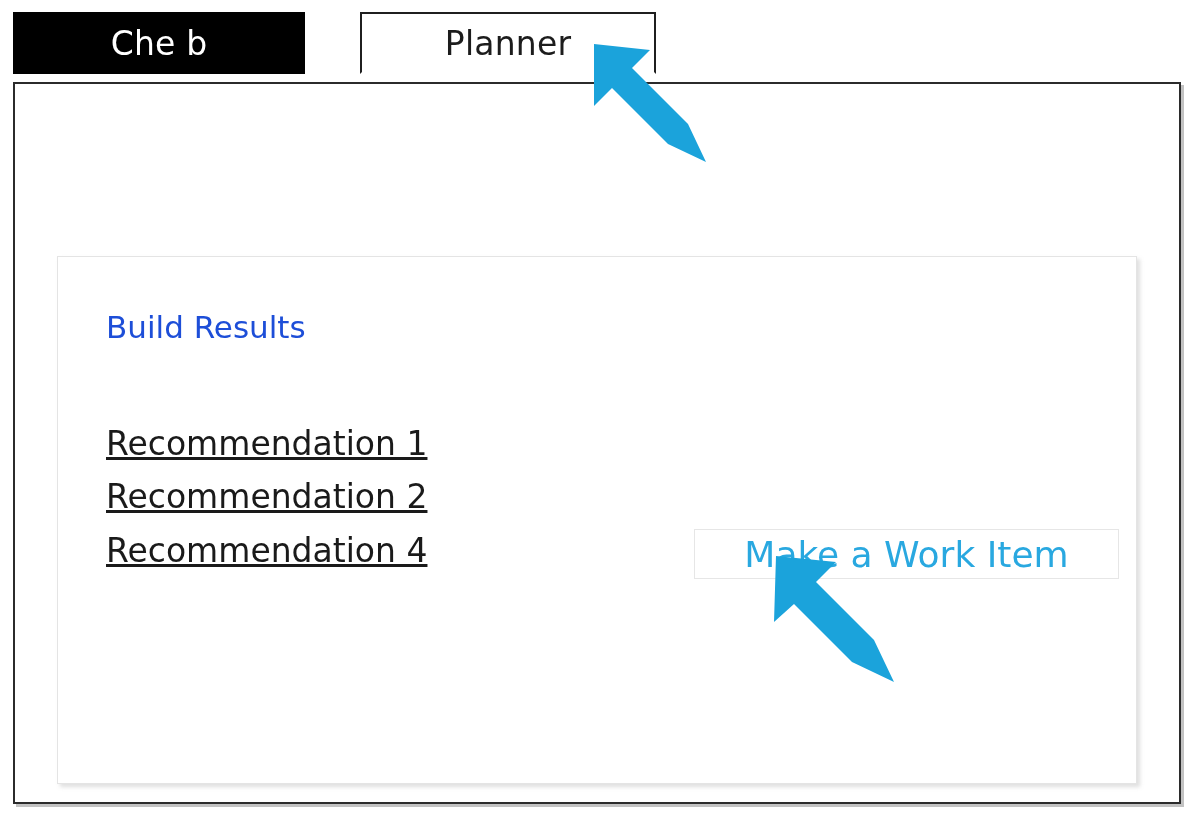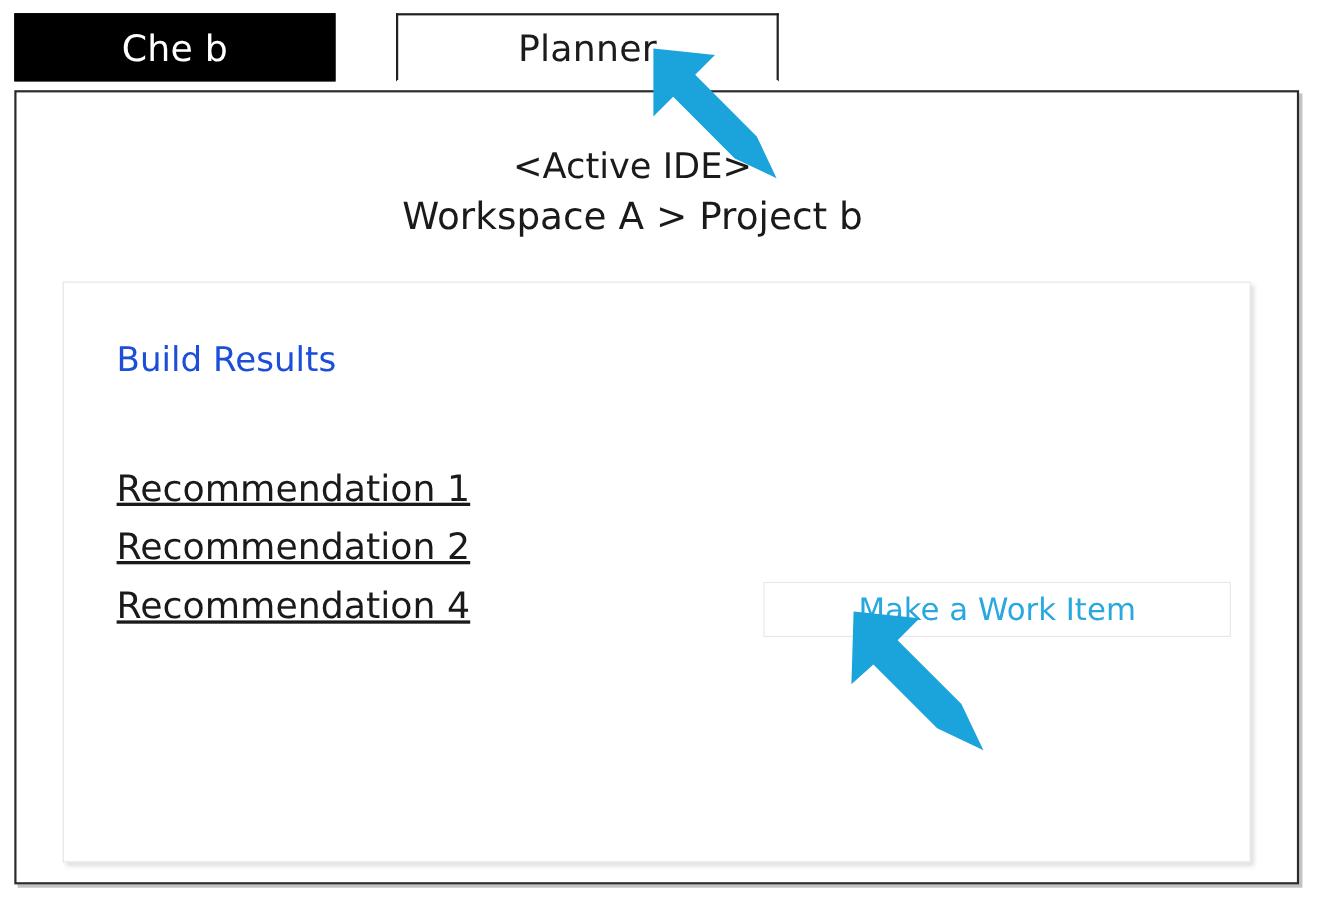--- a/index.html
+++ b/index.html
@@ -38,21 +38,21 @@
   }
   .tab-active {
     left: 13px;
     width: 292px;
     background: #000000;
     color: #ffffff;
     border: 1px solid #000000;
   }
   .tab-inactive {
     left: 360px;
-    width: 348px;
+    width: 296px;
     background: #ffffff;
     color: #1c1c1c;
     border: 2px solid #1f1f1f;
     border-bottom: 2px solid #ffffff;
   }
 
   
   .window-body {
     position: absolute;
     left: 13px;
@@ -131,21 +131,21 @@
     top: 272px;
     width: 425px;
     height: 50px;
     box-sizing: border-box;
     background: #ffffff;
     border: 1px solid #e6e6e6;
     display: flex;
     align-items: center;
     justify-content: center;
     color: #29a8e0;
-    font-size: 28px;
+    font-size: 36px;
     cursor: pointer;
   }
 
   
   .arrow {
     position: absolute;
     z-index: 9;
     pointer-events: none;
   }
   .arrow-tab {
@@ -168,24 +168,20 @@
   <div class="tab tab-active">
     <span>Che b</span>
   </div>
   <div class="tab tab-inactive">
     <span>Planner</span>
   </div>
 </div>
 
 <div class="window-body">
 
-  <div class="header-block">
-    <div class="header-line active-ide">&lt;Active IDE&gt;</div>
-    <div class="header-line breadcrumb">Workspace A &gt; Project b</div>
-  </div>
 
   <div class="content-panel">
 
     <div class="panel-title">Build Results</div>
 
     <ul class="rec-list">
       <li class="rec-item">Recommendation 1</li>
       <li class="rec-item">Recommendation 2</li>
       <li class="rec-item">Recommendation 4</li>
     </ul>

